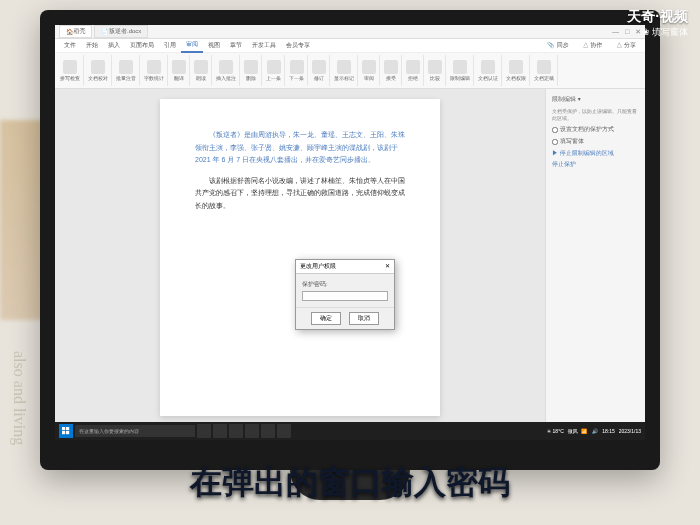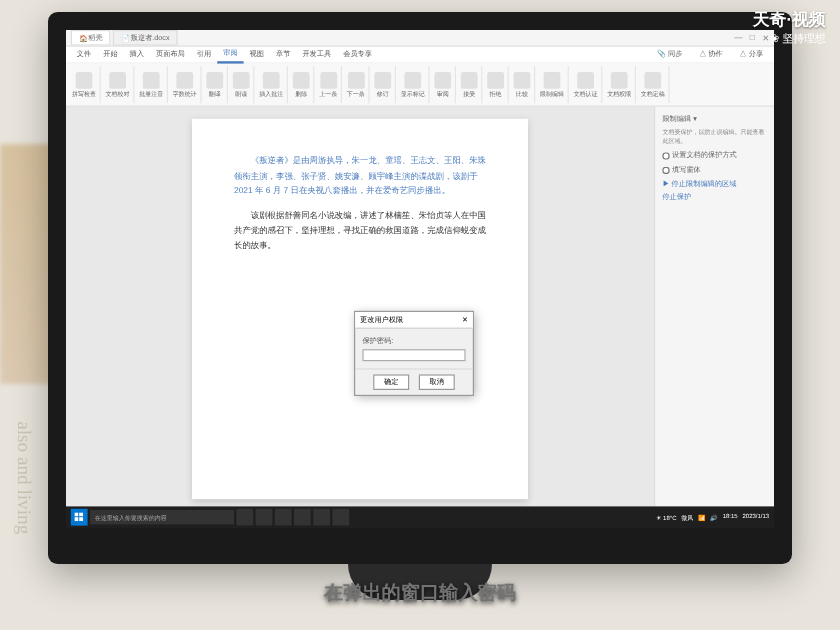--- a/index.html
+++ b/index.html
@@ -40,21 +40,21 @@
 .statusbar{height:14px;background:#f5f5f5;border-top:1px solid #ddd;display:flex;align-items:center;padding:0 4px;font-size:5px;color:#666;gap:8px}
 .statusbar .sb-item{display:flex;align-items:center;gap:2px}
 .statusbar .protected{color:#e67e22}
 .taskbar{position:absolute;bottom:0;left:0;right:0;height:18px;background:#1f1f1f;display:flex;align-items:center;padding:0 4px;gap:2px}
 .taskbar .start{width:14px;height:14px;background:#0078d4;display:flex;align-items:center;justify-content:center}
 .taskbar .search{flex:0 0 120px;height:12px;background:#333;color:#aaa;font-size:5px;padding:0 4px;display:flex;align-items:center}
 .taskbar .tb-icon{width:14px;height:14px;background:#333;border-radius:1px}
 .taskbar .tray{margin-left:auto;display:flex;align-items:center;gap:4px;color:#fff;font-size:5px}
 .watermark{position:absolute;top:8px;right:12px;color:#fff;font-size:14px;font-weight:bold;text-shadow:0 1px 2px rgba(0,0,0,0.5);z-index:100}
 .watermark-sub{position:absolute;top:26px;right:12px;color:#fff;font-size:9px;z-index:100}
-.subtitle{position:absolute;bottom:20px;left:0;right:0;text-align:center;color:#737373;font-size:16px;font-weight:bold;text-shadow:0 2px 4px rgba(0,0,0,0.8);z-index:100}
+.subtitle{position:absolute;bottom:20px;left:0;right:0;text-align:center;color:#0f172a;font-size:32px;font-weight:bold;text-shadow:0 2px 4px rgba(0,0,0,0.8);z-index:100}
 .vertical-text{position:absolute;left:10px;bottom:80px;writing-mode:vertical-rl;color:#b0a890;font-size:16px;font-family:serif;opacity:0.5}
 </style>
 </head>
 <body>
 
 <div class="bg-wheat"></div>
 <div class="vertical-text">also and living</div>
 
 <div class="monitor">
 <div class="screen">
@@ -245,14 +245,14 @@
     <span>18:15</span>
     <span>2023/1/13</span>
   </div>
 </div>
 
 </div>
 </div>
 <div class="monitor-stand"></div>
 
 <div class="watermark">天奇·视频</div>
-<div class="watermark-sub">❀ 坚持理想</div>
+<div class="watermark-sub">❀ 填写窗体</div>
 <div class="subtitle">在弹出的窗口输入密码</div>
 
 </body></html>

